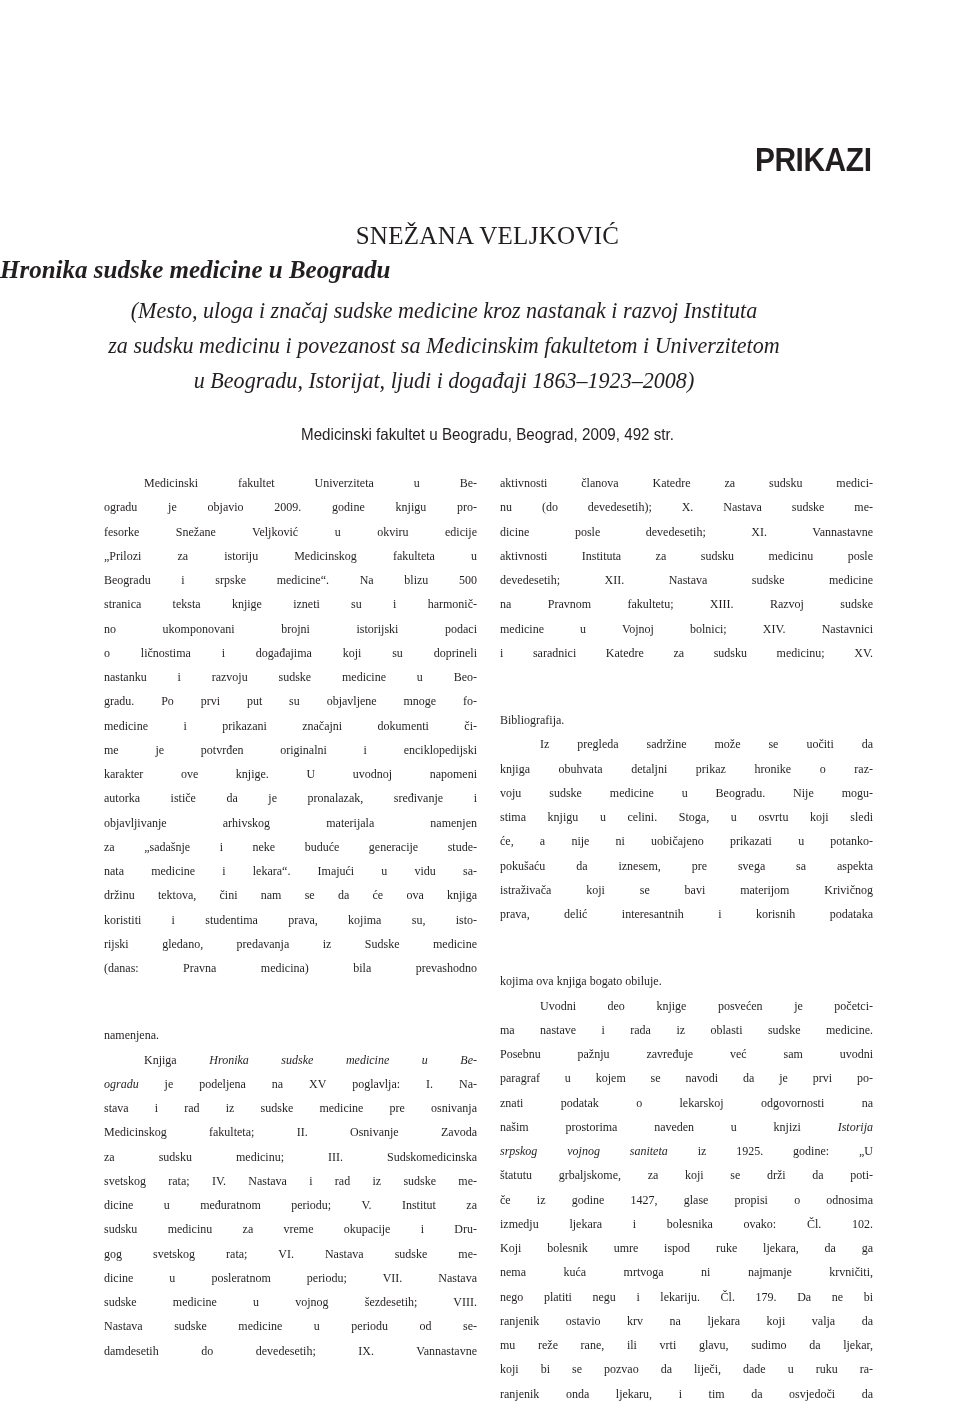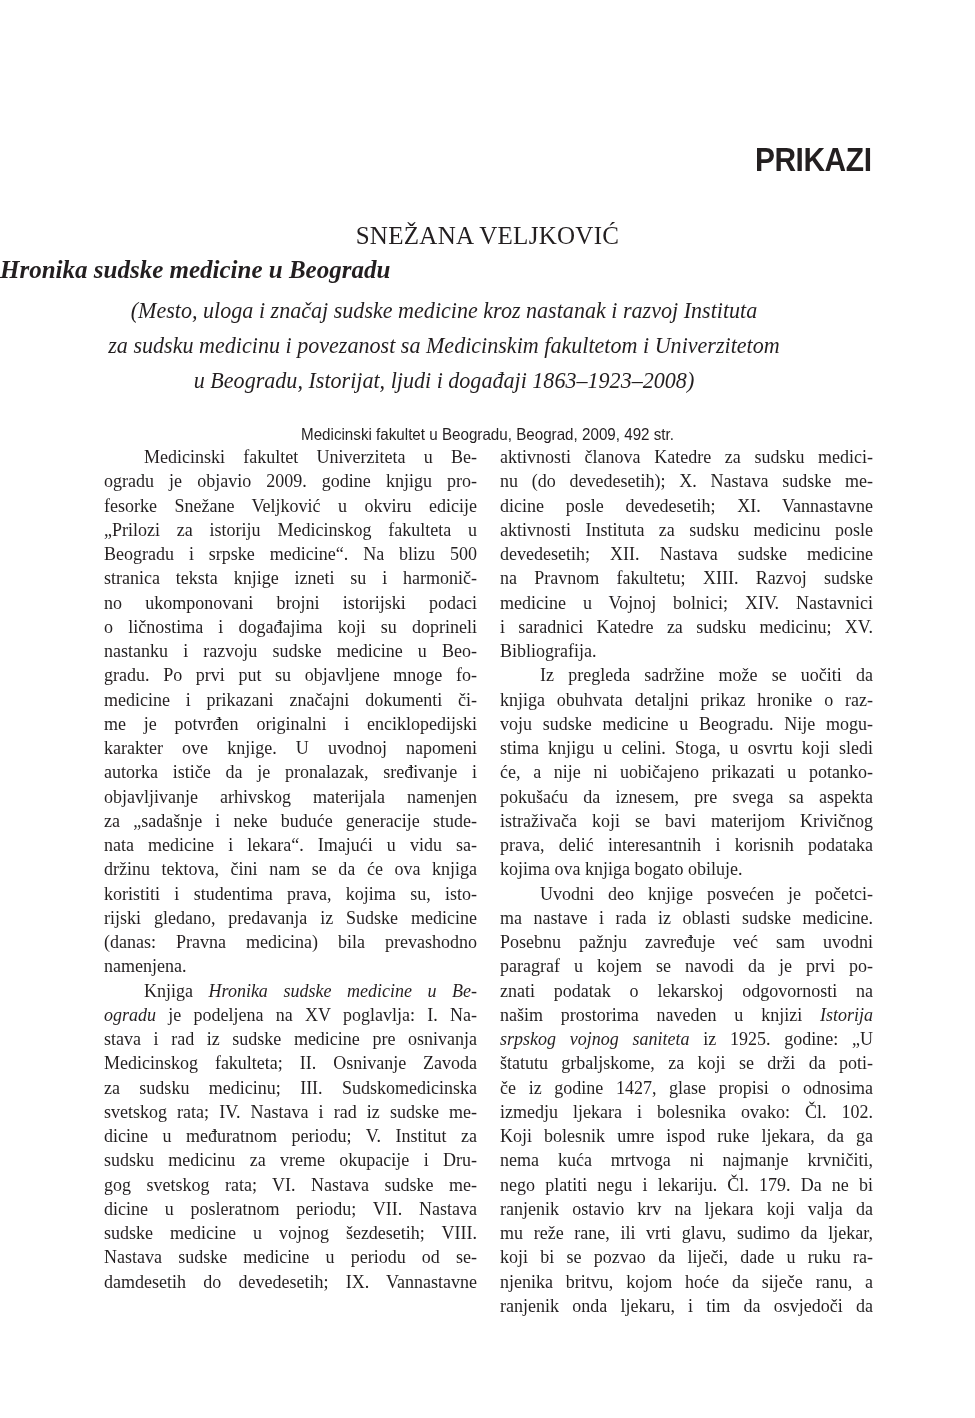--- a/index.html
+++ b/index.html
@@ -64,38 +64,39 @@
       top: 425px;
       left: 0;
       width: 975px;
       text-align: center;
       font-family: "Liberation Sans", sans-serif;
       font-size: 16.5px;
       transform: scaleX(0.92);
     }
     .column {
       position: absolute;
-      top: 445px;
+      top: 471px;
       width: 373px;
       font-family: "Liberation Serif", serif;
-      font-size: 18px;
+      font-size: 12px;
       line-height: 24.25px;
     }
     .col-left { left: 104px; }
     .col-right { left: 500px; }
     .line {
       display: block;
       text-align: justify;
       text-align-last: justify;
       white-space: nowrap;
       height: 24.25px;
       overflow: visible;
     }
     .line.last {
       text-align-last: left;
+      margin-top: 43px;
     }
     .line.indent {
       padding-left: 40px;
     }
     .line span { white-space: normal; }
     em { font-style: italic; }
   </style>
 </head>
 <body>
 
@@ -189,18 +190,17 @@
       <span class="line"><em>srpskog vojnog saniteta</em><span> iz 1925. godine: „U</span></span>
       <span class="line">štatutu grbaljskome, za koji se drži da poti-</span>
       <span class="line">če iz godine 1427, glase propisi o odnosima</span>
       <span class="line">izmedju ljekara i bolesnika ovako: Čl. 102.</span>
       <span class="line">Koji bolesnik umre ispod ruke ljekara, da ga</span>
       <span class="line">nema kuća mrtvoga ni najmanje krvničiti,</span>
       <span class="line">nego platiti negu i lekariju. Čl. 179. Da ne bi</span>
       <span class="line">ranjenik ostavio krv na ljekara koji valja da</span>
       <span class="line">mu reže rane, ili vrti glavu, sudimo da ljekar,</span>
       <span class="line">koji bi se pozvao da liječi, dade u ruku ra-</span>
-      <span class="line">njenika britvu, kojom hoće da siječe ranu, a</span>
       <span class="line">ranjenik onda ljekaru, i tim da osvjedoči da</span>
     </div>
   </div>
 
 </div>
 
 </body></html>

